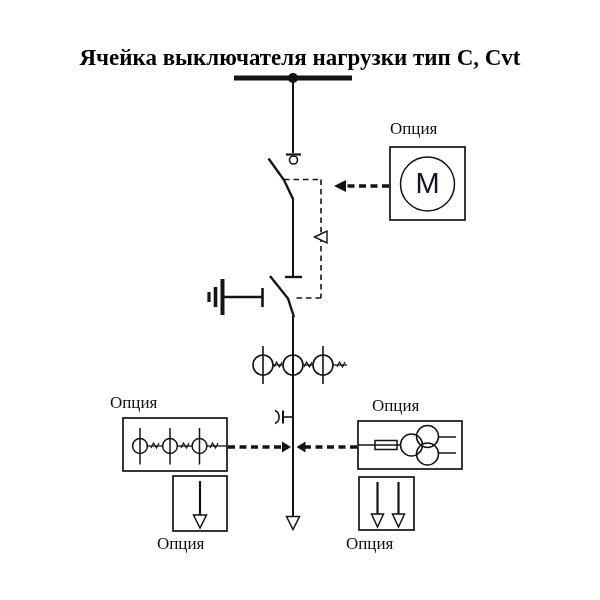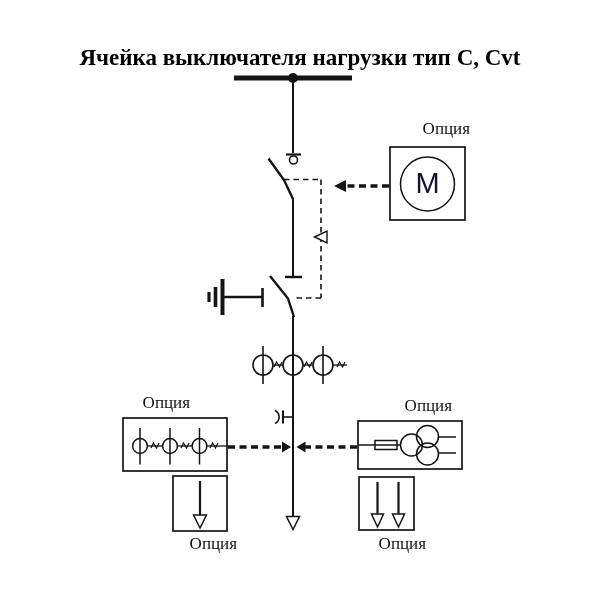--- a/index.html
+++ b/index.html
@@ -6,21 +6,21 @@
   body{
     width:600px;height:600px;position:relative;overflow:hidden;
     background:var(--background,#ffffff);
     font-family:"Liberation Serif", serif;
   }
   .stage{position:absolute;left:0;top:0;width:600px;height:600px;}
   svg.diagram{position:absolute;left:0;top:0;color:var(--line,#141414);}
   .lbl{
     position:absolute;color:var(--text,#101018);
     font-family:"Liberation Serif", serif;font-size:17px;line-height:1.15;
-    text-align:right;white-space:nowrap;
+    text-align:left;white-space:nowrap;
   }
   .title{
     position:absolute;left:0;top:31px;width:600px;text-align:center;
     font-family:"Liberation Serif", serif;font-weight:bold;font-size:23px;
     color:#000;white-space:nowrap;margin-top:14px;
   }
   .motor-letter{
     position:absolute;left:400px;top:168px;width:55px;text-align:center;
     font-family:"Liberation Sans", sans-serif;font-size:29px;line-height:1.1;
     color:#14142e;

